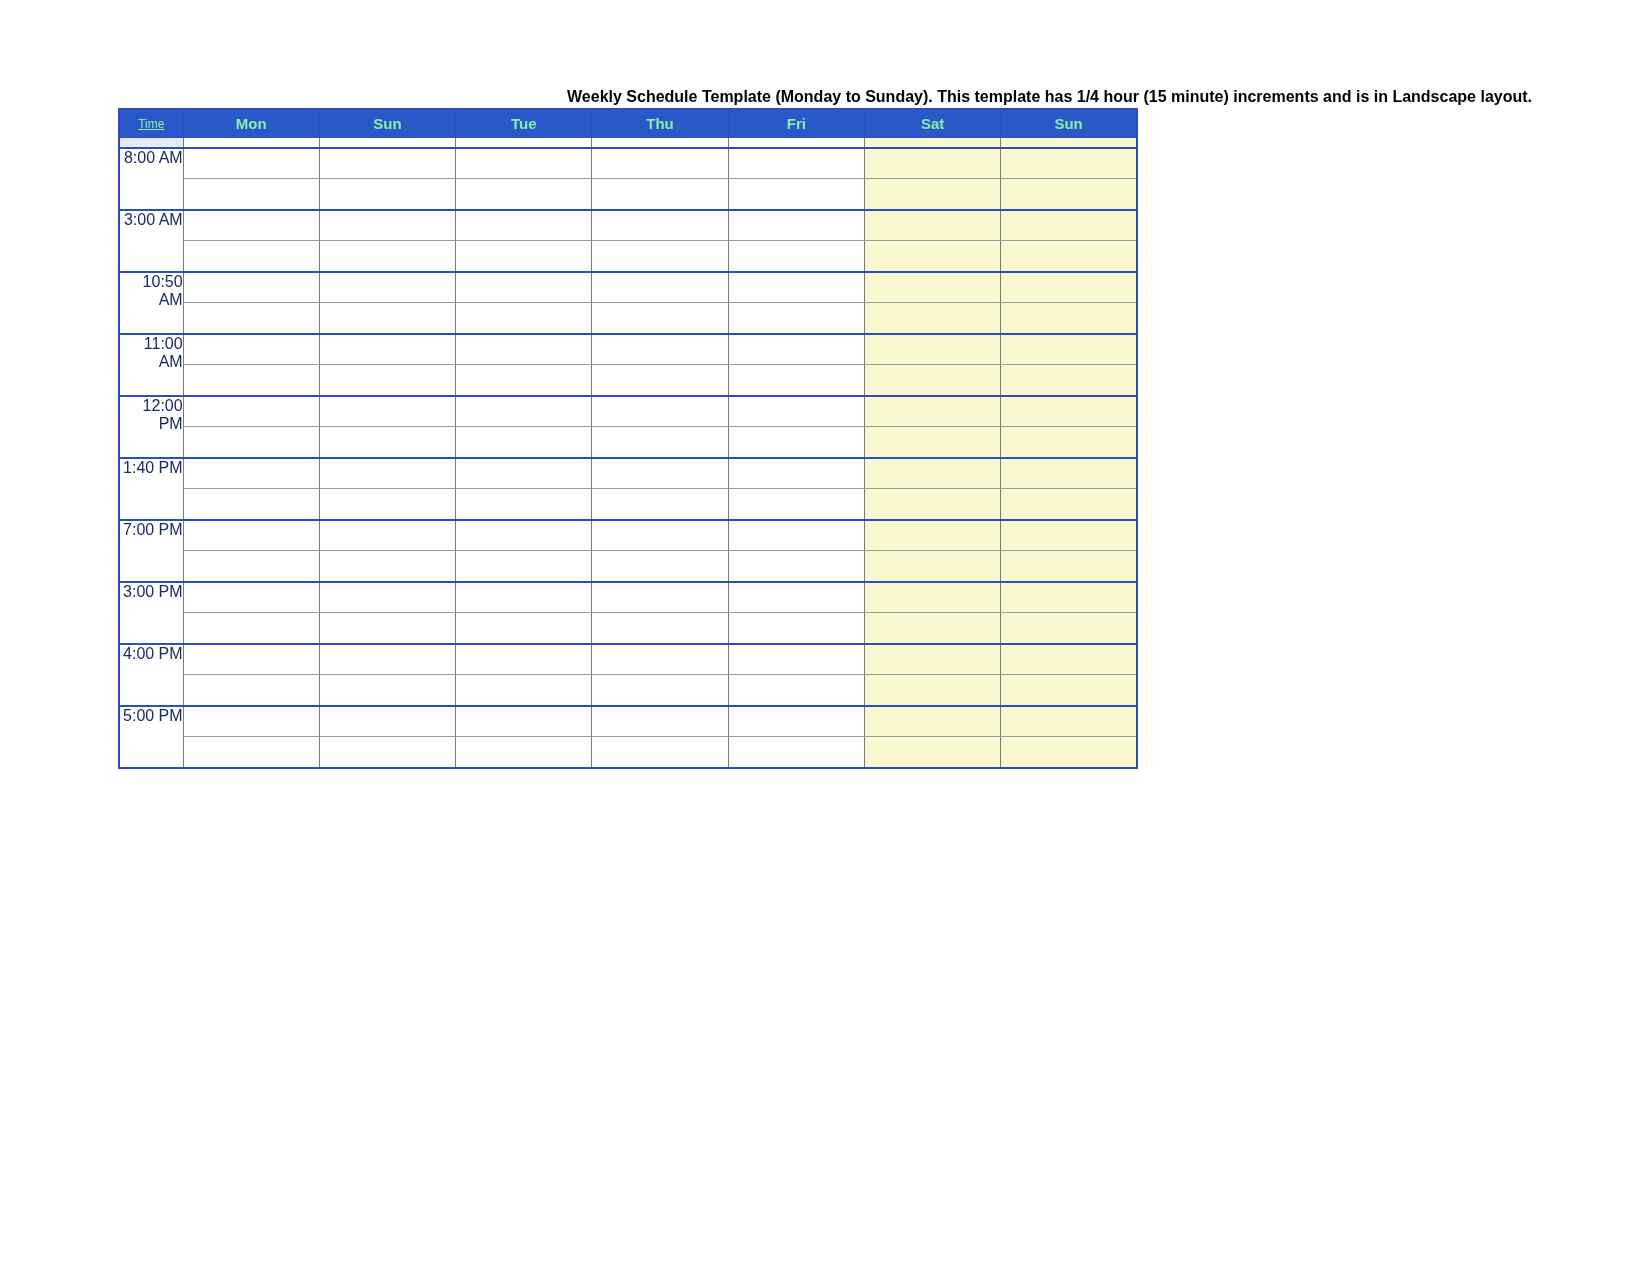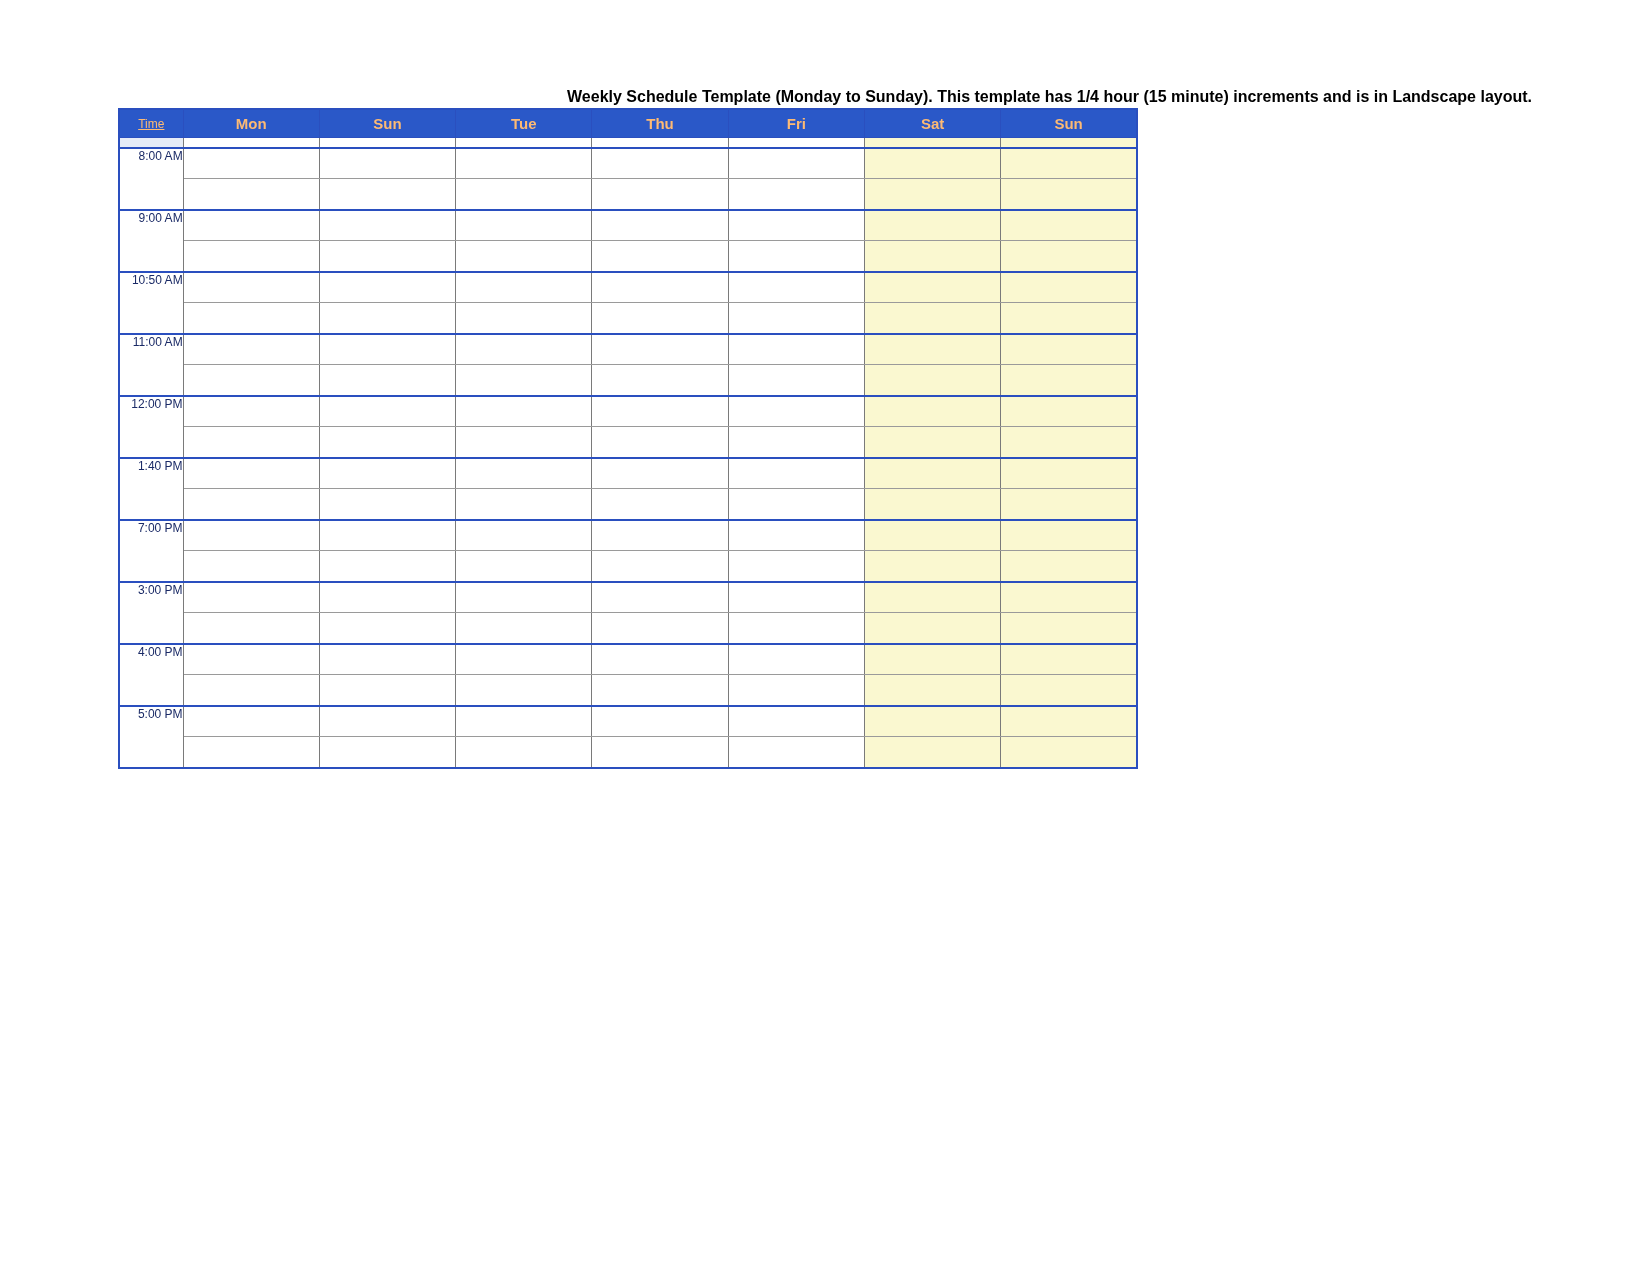--- a/index.html
+++ b/index.html
@@ -34,21 +34,21 @@
   }
 
   table.schedule {
     border-collapse: collapse;
     width: 1020px;
     table-layout: fixed;
     border: 2px solid #2a4fbf;
   }
   table.schedule th {
     background: #2a58c8;
-    color: #fdba74;
+    color: #86efac;
     font-weight: bold;
     font-size: 15px;
     padding: 5px 6px;
     border: 1px solid #2a4fbf;
     text-align: center;
   }
   table.schedule th.timehead {
     font-size: 12px;
     font-weight: normal;
     text-decoration: underline;
@@ -75,21 +75,21 @@
   tr.hourstart td {
     border-top: 2px solid #2a4fbf;
   }
   tr.hourend td {
     border-bottom: 2px solid #2a4fbf;
   }
 
   td.timecell {
     background: #e6ecf7;
     color: #1a2a66;
-    font-size: 12px;
+    font-size: 16px;
     text-align: right;
     vertical-align: top;
     padding: 2px 4px 0 0;
     border-color: #9db1de;
   }
   tr.spacer td.timecell {
     border-top: 1px solid #2a4fbf;
     border-bottom: 1px solid #2a4fbf;
     background: #e6ecf7;
   }
@@ -176,21 +176,21 @@
         <tr class="hourend">
           <td class=""></td>
           <td class=""></td>
           <td class=""></td>
           <td class=""></td>
           <td class=""></td>
           <td class="weekend satcol"></td>
           <td class="weekend"></td>
         </tr>
         <tr class="hourstart">
-          <td class="timecell" rowspan="2">9:00 AM</td>
+          <td class="timecell" rowspan="2">3:00 AM</td>
           <td class=""></td>
           <td class=""></td>
           <td class=""></td>
           <td class=""></td>
           <td class=""></td>
           <td class="weekend satcol"></td>
           <td class="weekend"></td>
         </tr>
         <tr class="hourend">
           <td class=""></td>

